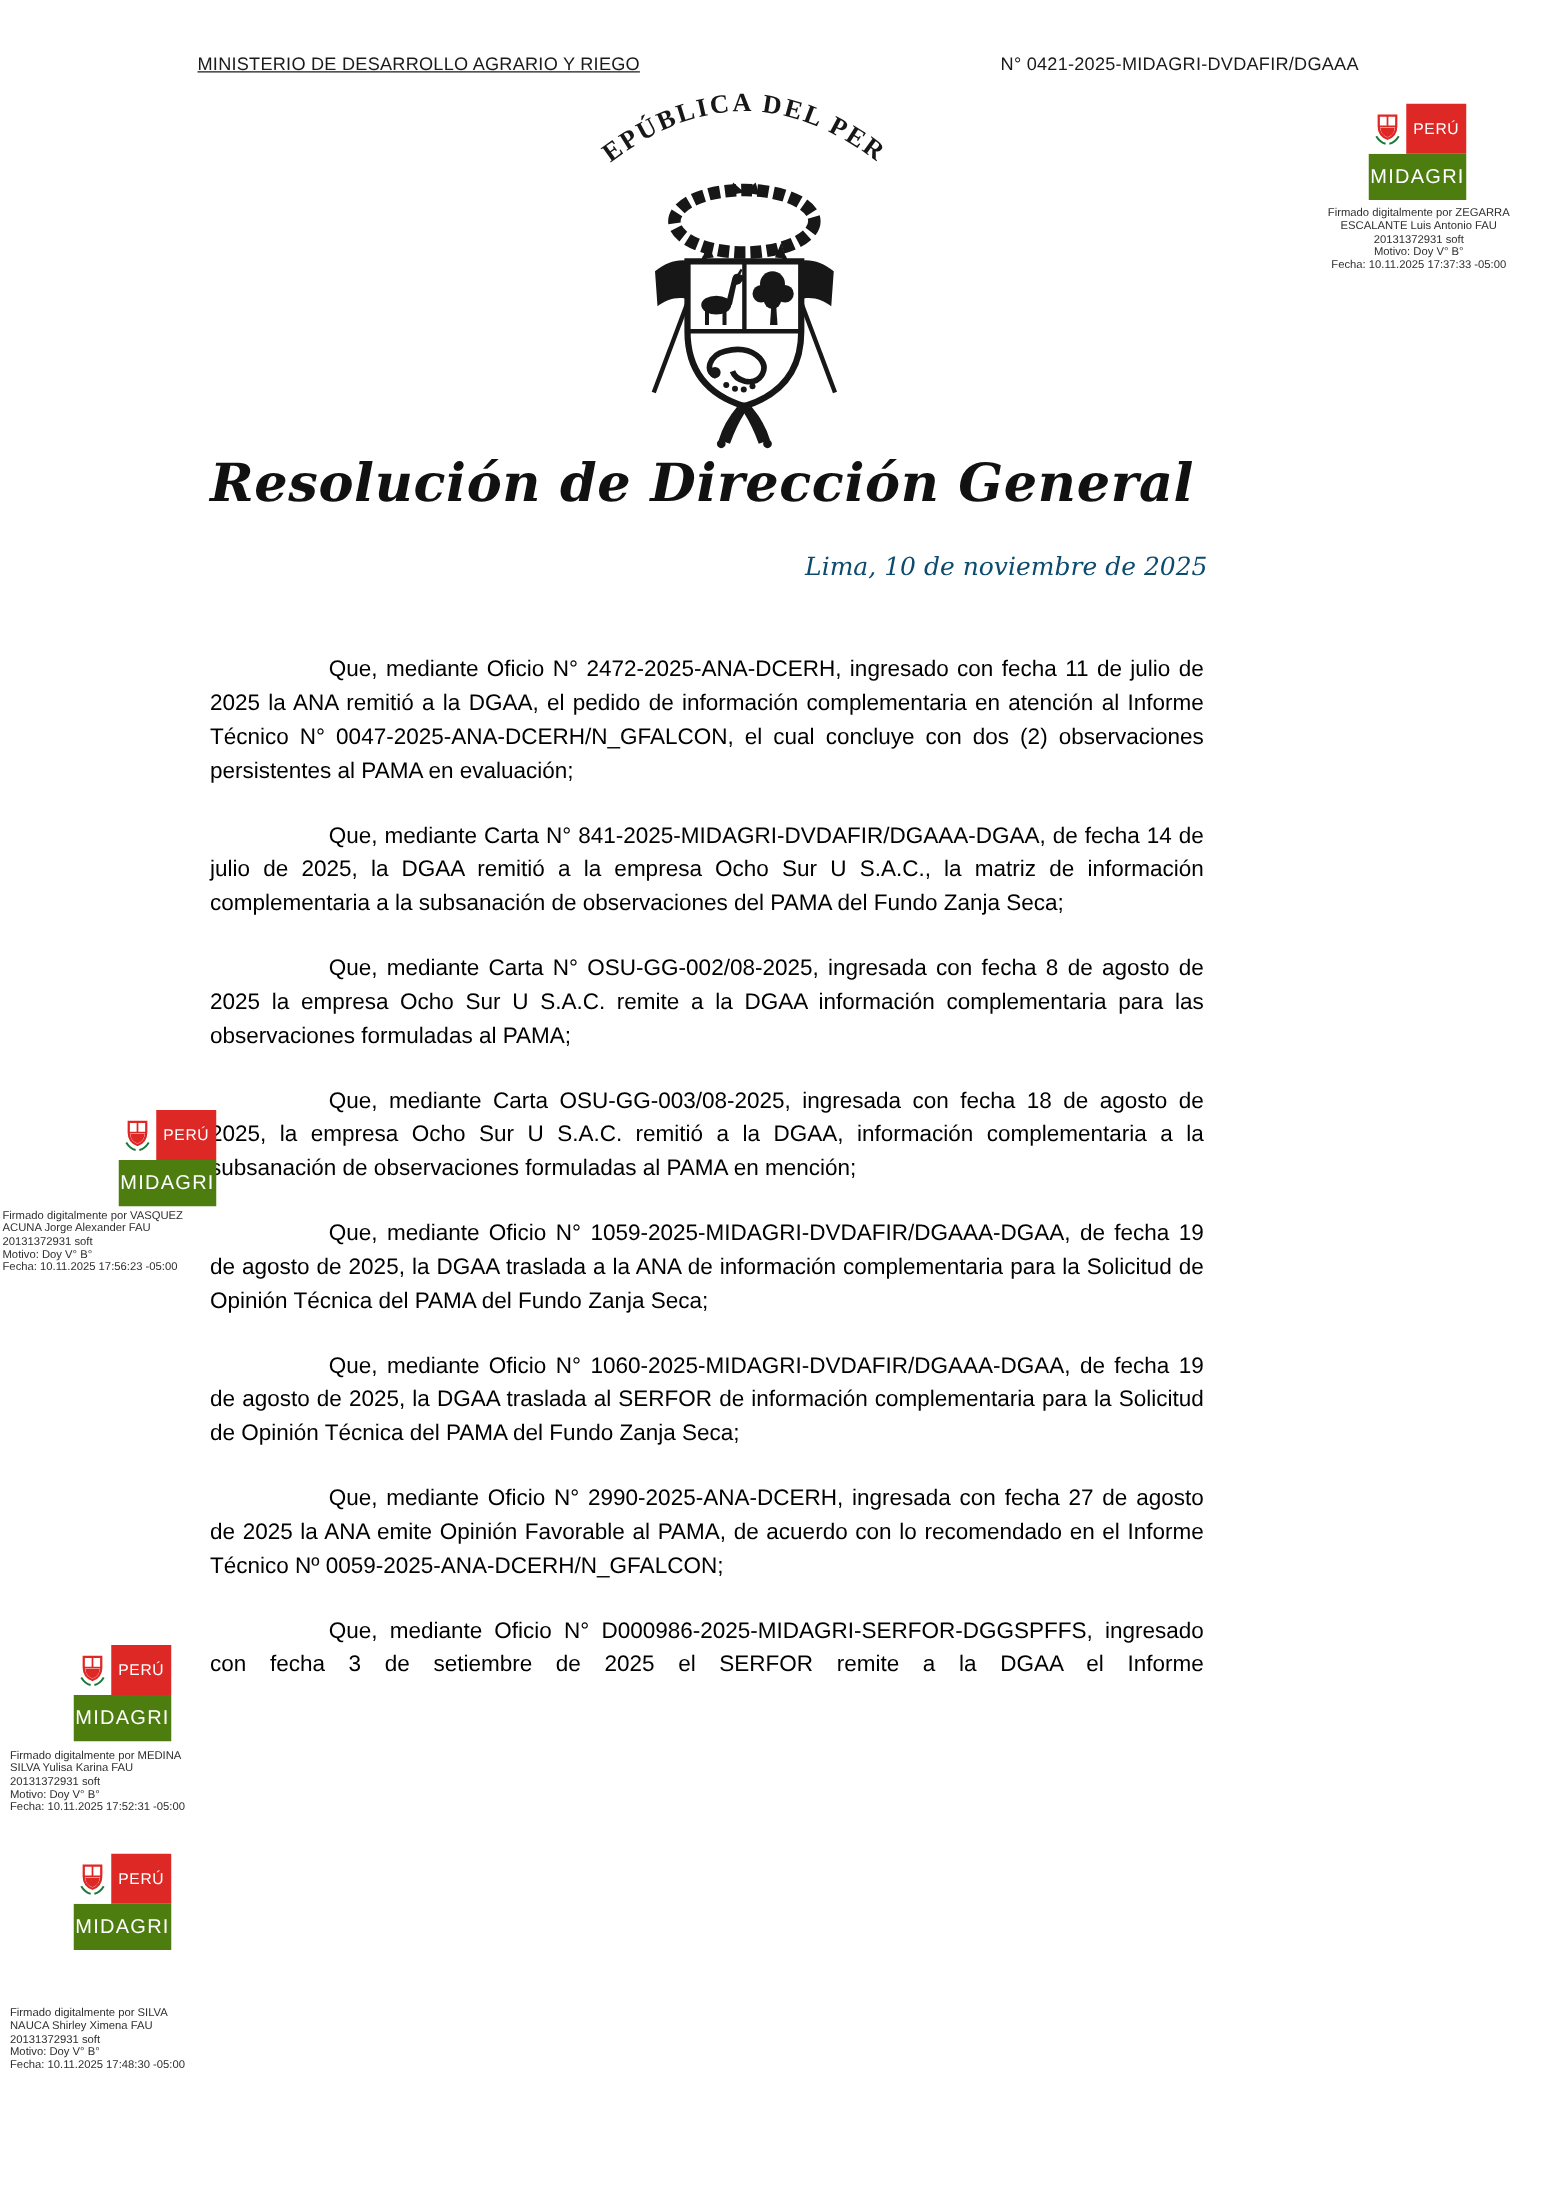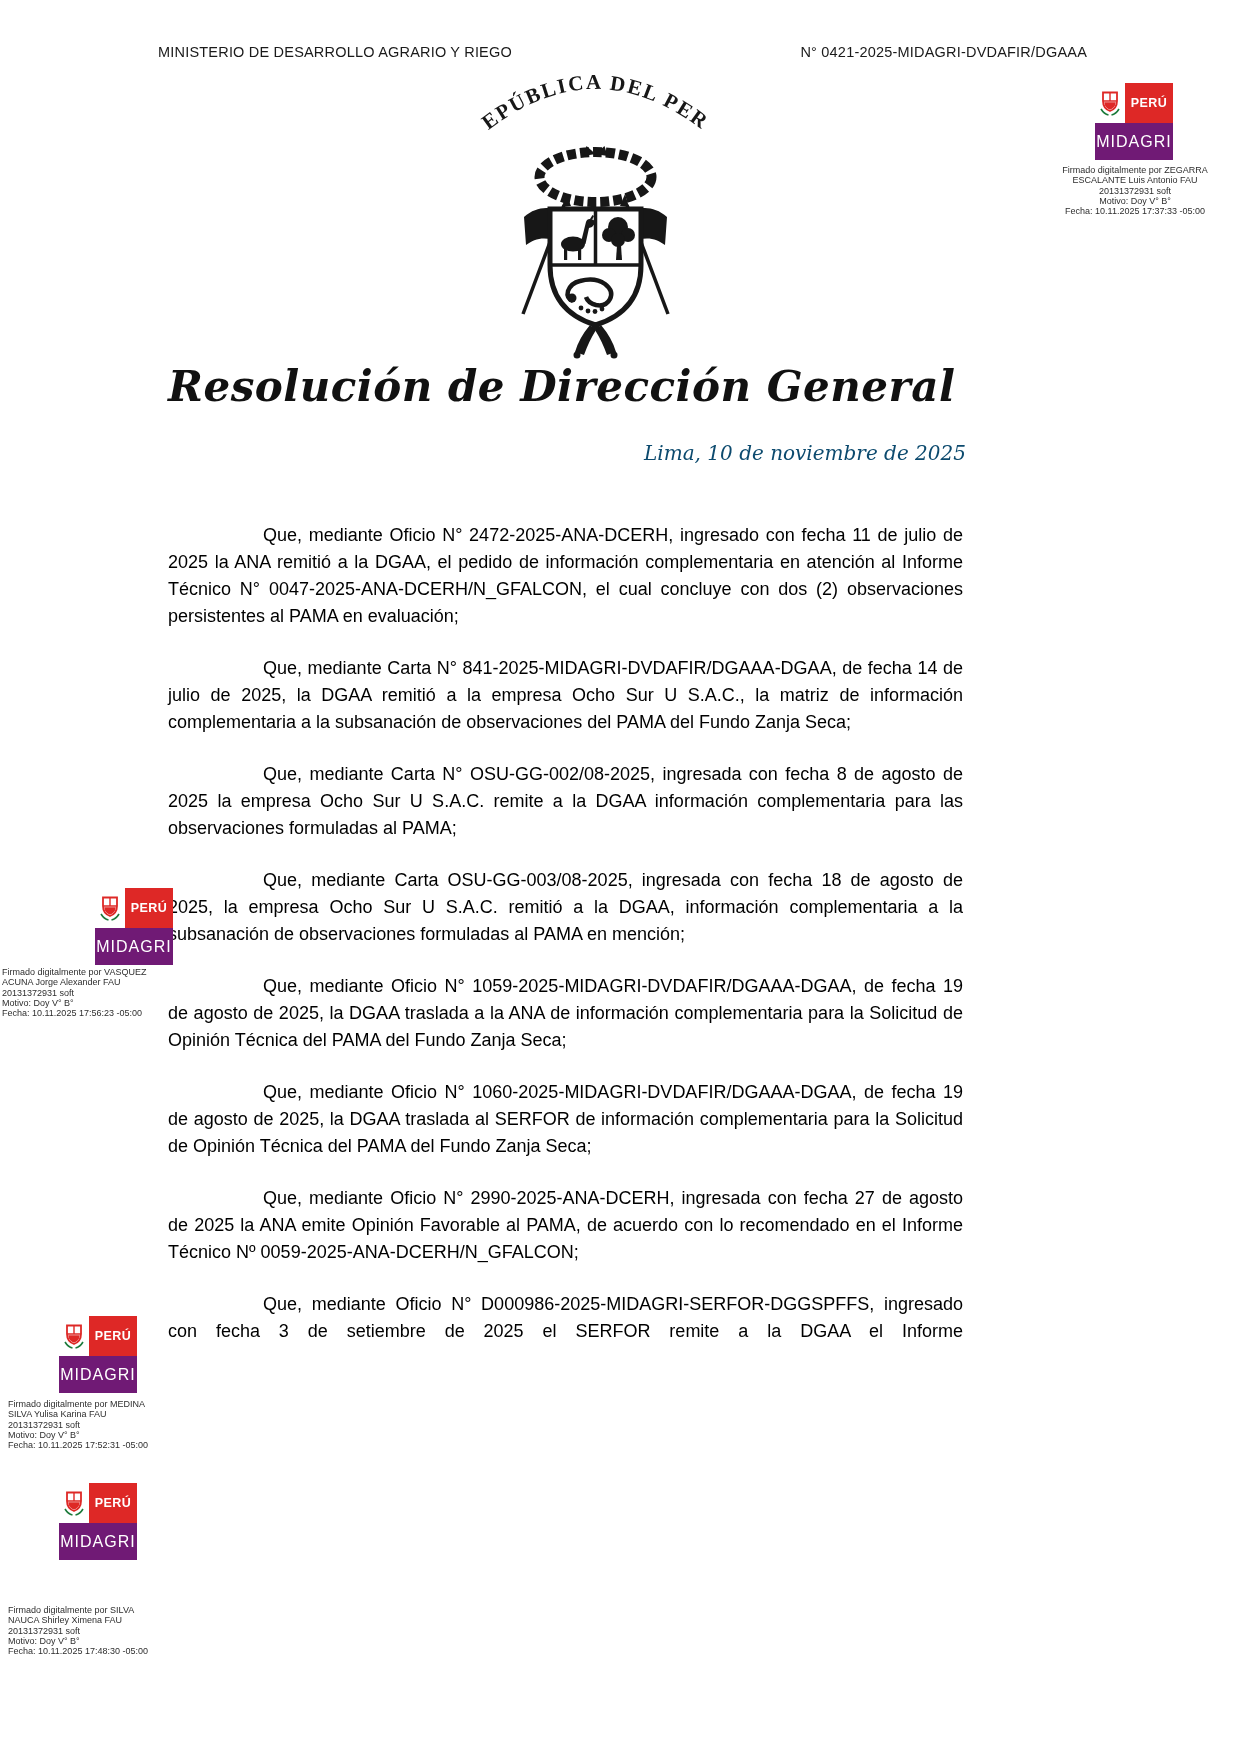--- a/index.html
+++ b/index.html
@@ -1,42 +1,42 @@
 <!DOCTYPE html>
 <html><head>
 <meta charset="utf-8">
 <style>
   html,body{margin:0;padding:0;background:#ffffff;}
   .page{position:relative;width:1241px;height:1755px;background:#fff;overflow:hidden;
         font-family:"Liberation Sans",sans-serif;color:#000;}
 
   .hdr{position:absolute;top:44px;font-size:14.5px;letter-spacing:.2px;color:#1a1a1a;white-space:nowrap;}
-  .hdr-left{left:158px;}
+  .hdr-left{left:158px;text-decoration:underline;}
   .hdr-right{right:154px;}
 
   .coat{position:absolute;left:478px;top:58px;width:235px;height:302px;}
 
   .doc-title{position:absolute;left:168px;top:362px;width:795px;text-align:left;
              font-family:"DejaVu Serif",serif;font-style:italic;font-weight:bold;
              font-size:42px;letter-spacing:.5px;color:#111;}
   .dateline{position:absolute;top:441px;right:275px;
             font-family:"DejaVu Serif",serif;font-style:italic;font-size:20px;color:#0c4a6e;}
 
   .body-col{position:absolute;left:168px;top:522px;width:795px;}
   .body-col p{margin:0 0 25px 0;font-size:18px;line-height:27px;text-align:justify;
               text-indent:95px;color:#000;}
   .body-col p.cont{text-align-last:justify;}
 
   
   .milogo{position:absolute;width:78px;}
   .milogo-row{display:flex;height:40px;}
   .escudo-box{width:37px;background:#fff;display:flex;align-items:center;justify-content:center;}
   .peru-box{width:59px;background:#DE2826;color:#fff;display:flex;align-items:center;
-            justify-content:center;font-size:12.5px;font-weight:bold;letter-spacing:.5px;}
-  .midagri-bar{height:37px;background:#701a75;color:#fff;display:flex;align-items:center;
+            justify-content:center;font-size:12.5px;font-weight:normal;letter-spacing:.5px;}
+  .midagri-bar{height:37px;background:#4d7c0f;color:#fff;display:flex;align-items:center;
                justify-content:center;font-size:16px;letter-spacing:1px;}
 
   .sigtext{position:absolute;font-size:9px;line-height:10.3px;color:#2e2e2e;
            white-space:pre-line;width:180px;}
   .sig-tr{left:1045px;top:165px;text-align:center;}
   .sig-l1{left:2px;top:967px;}
   .sig-l2{left:8px;top:1399px;}
   .sig-l3{left:8px;top:1565px;margin-top:40px;}
 
   .logo-tr{left:1095px;top:83px;}

